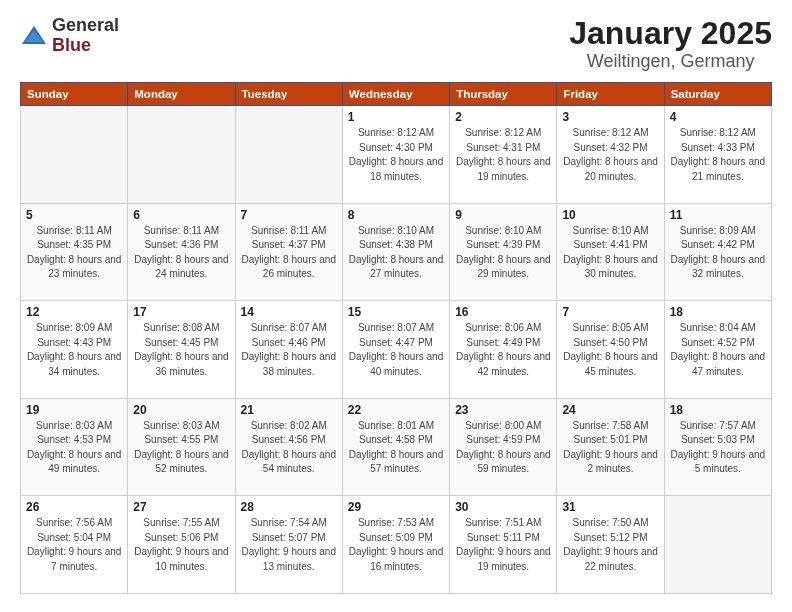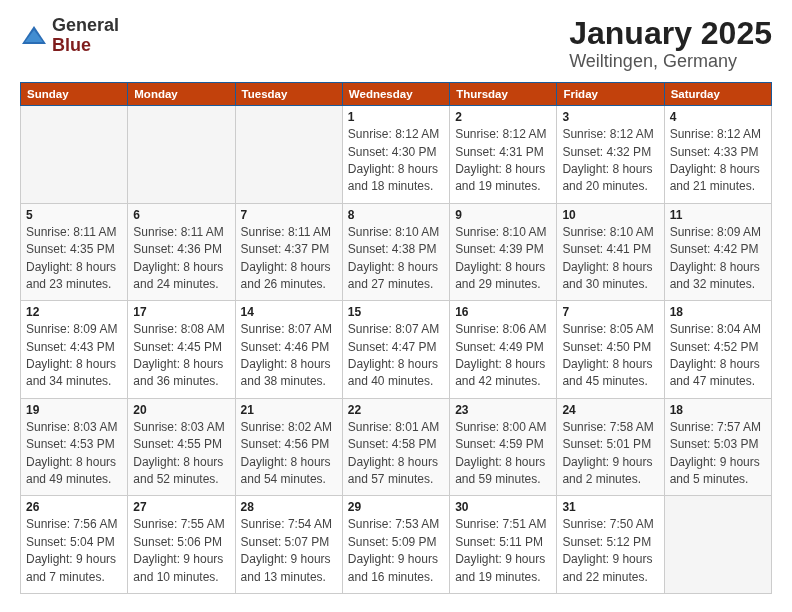--- a/index.html
+++ b/index.html
@@ -33,21 +33,21 @@
       font-weight: bold;
       line-height: 1.1;
     }
     .logo-general { color: #333; }
     .logo-blue { color: #7f1d1d; }
     .logo-icon {
       width: 28px;
       height: 28px;
     }
     .title-block {
-      text-align: left;
+      text-align: center;
     }
     .month-title {
       font-size: 32px;
       font-weight: bold;
       color: #222;
       line-height: 1.1;
     }
     .location {
       font-size: 18px;
       color: #555;
@@ -80,23 +80,24 @@
       background: #f5f5f5;
     }
     .day-num {
       font-size: 12px;
       font-weight: bold;
       color: #222;
       display: block;
       margin-bottom: 2px;
     }
     .day-info {
-      font-size: 12px;
+      font-size: 10px;
       color: #444;
       line-height: 1.45;
+      text-align: center;
     }
     .row-shade td {
       background: #f9f9f9;
     }
   </style>
 </head>
 <body>
 
 <div class="page">
   <div class="header">

